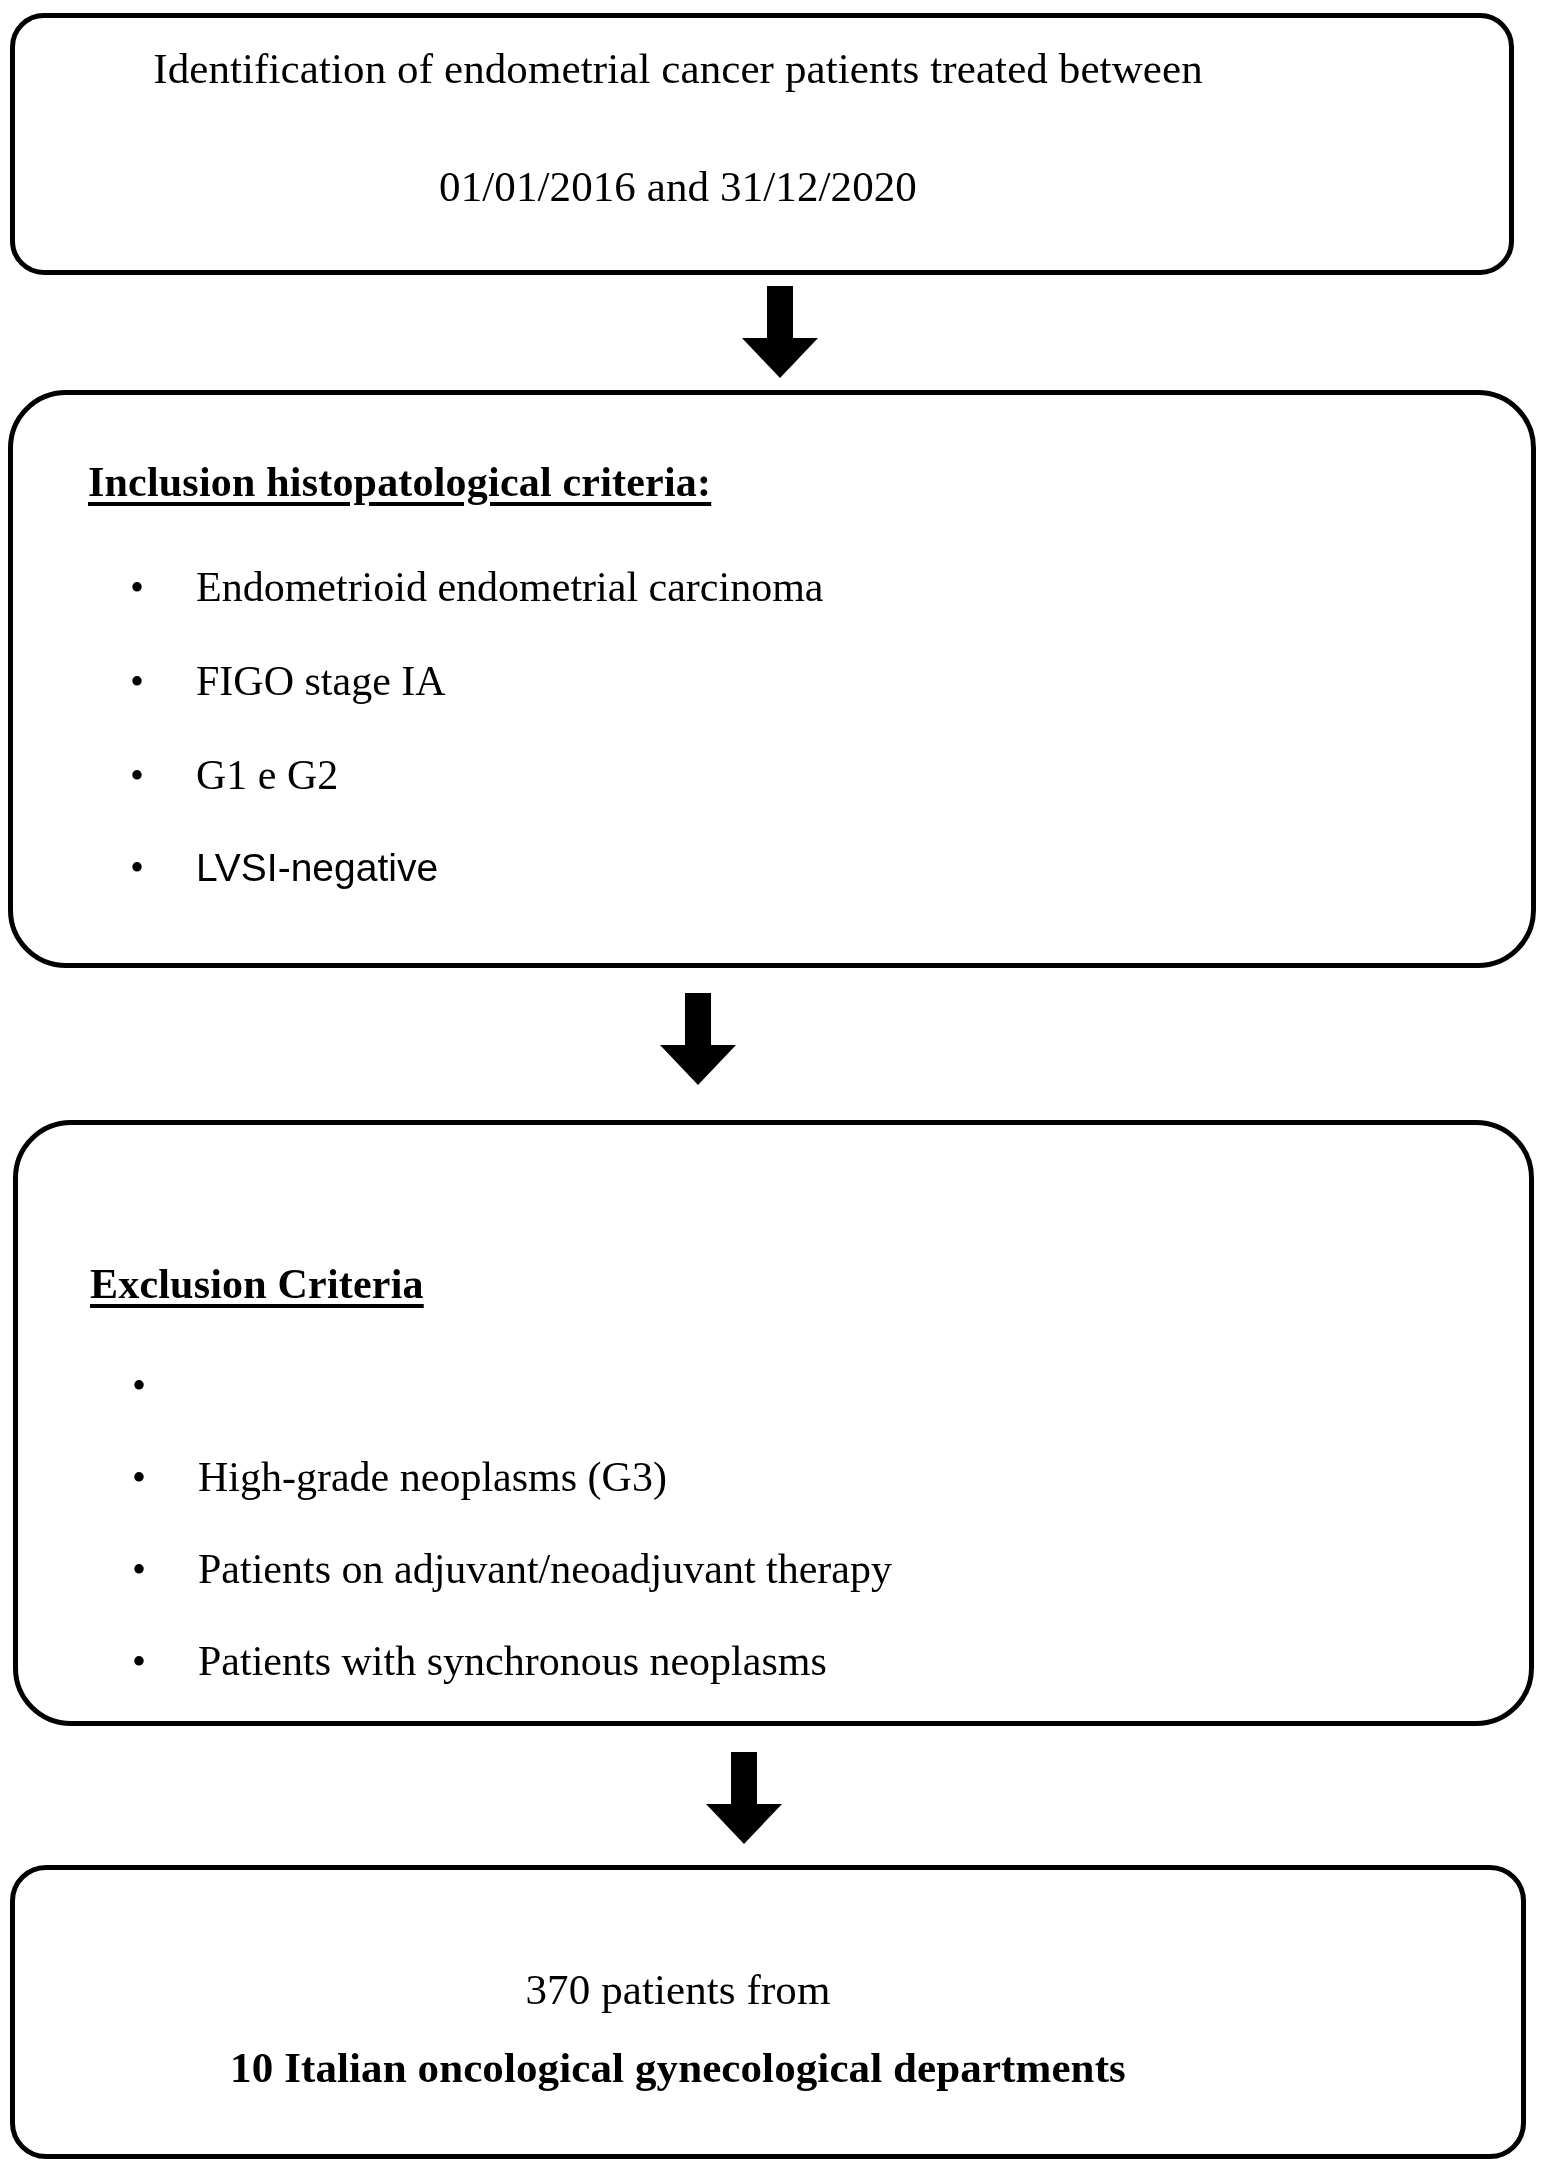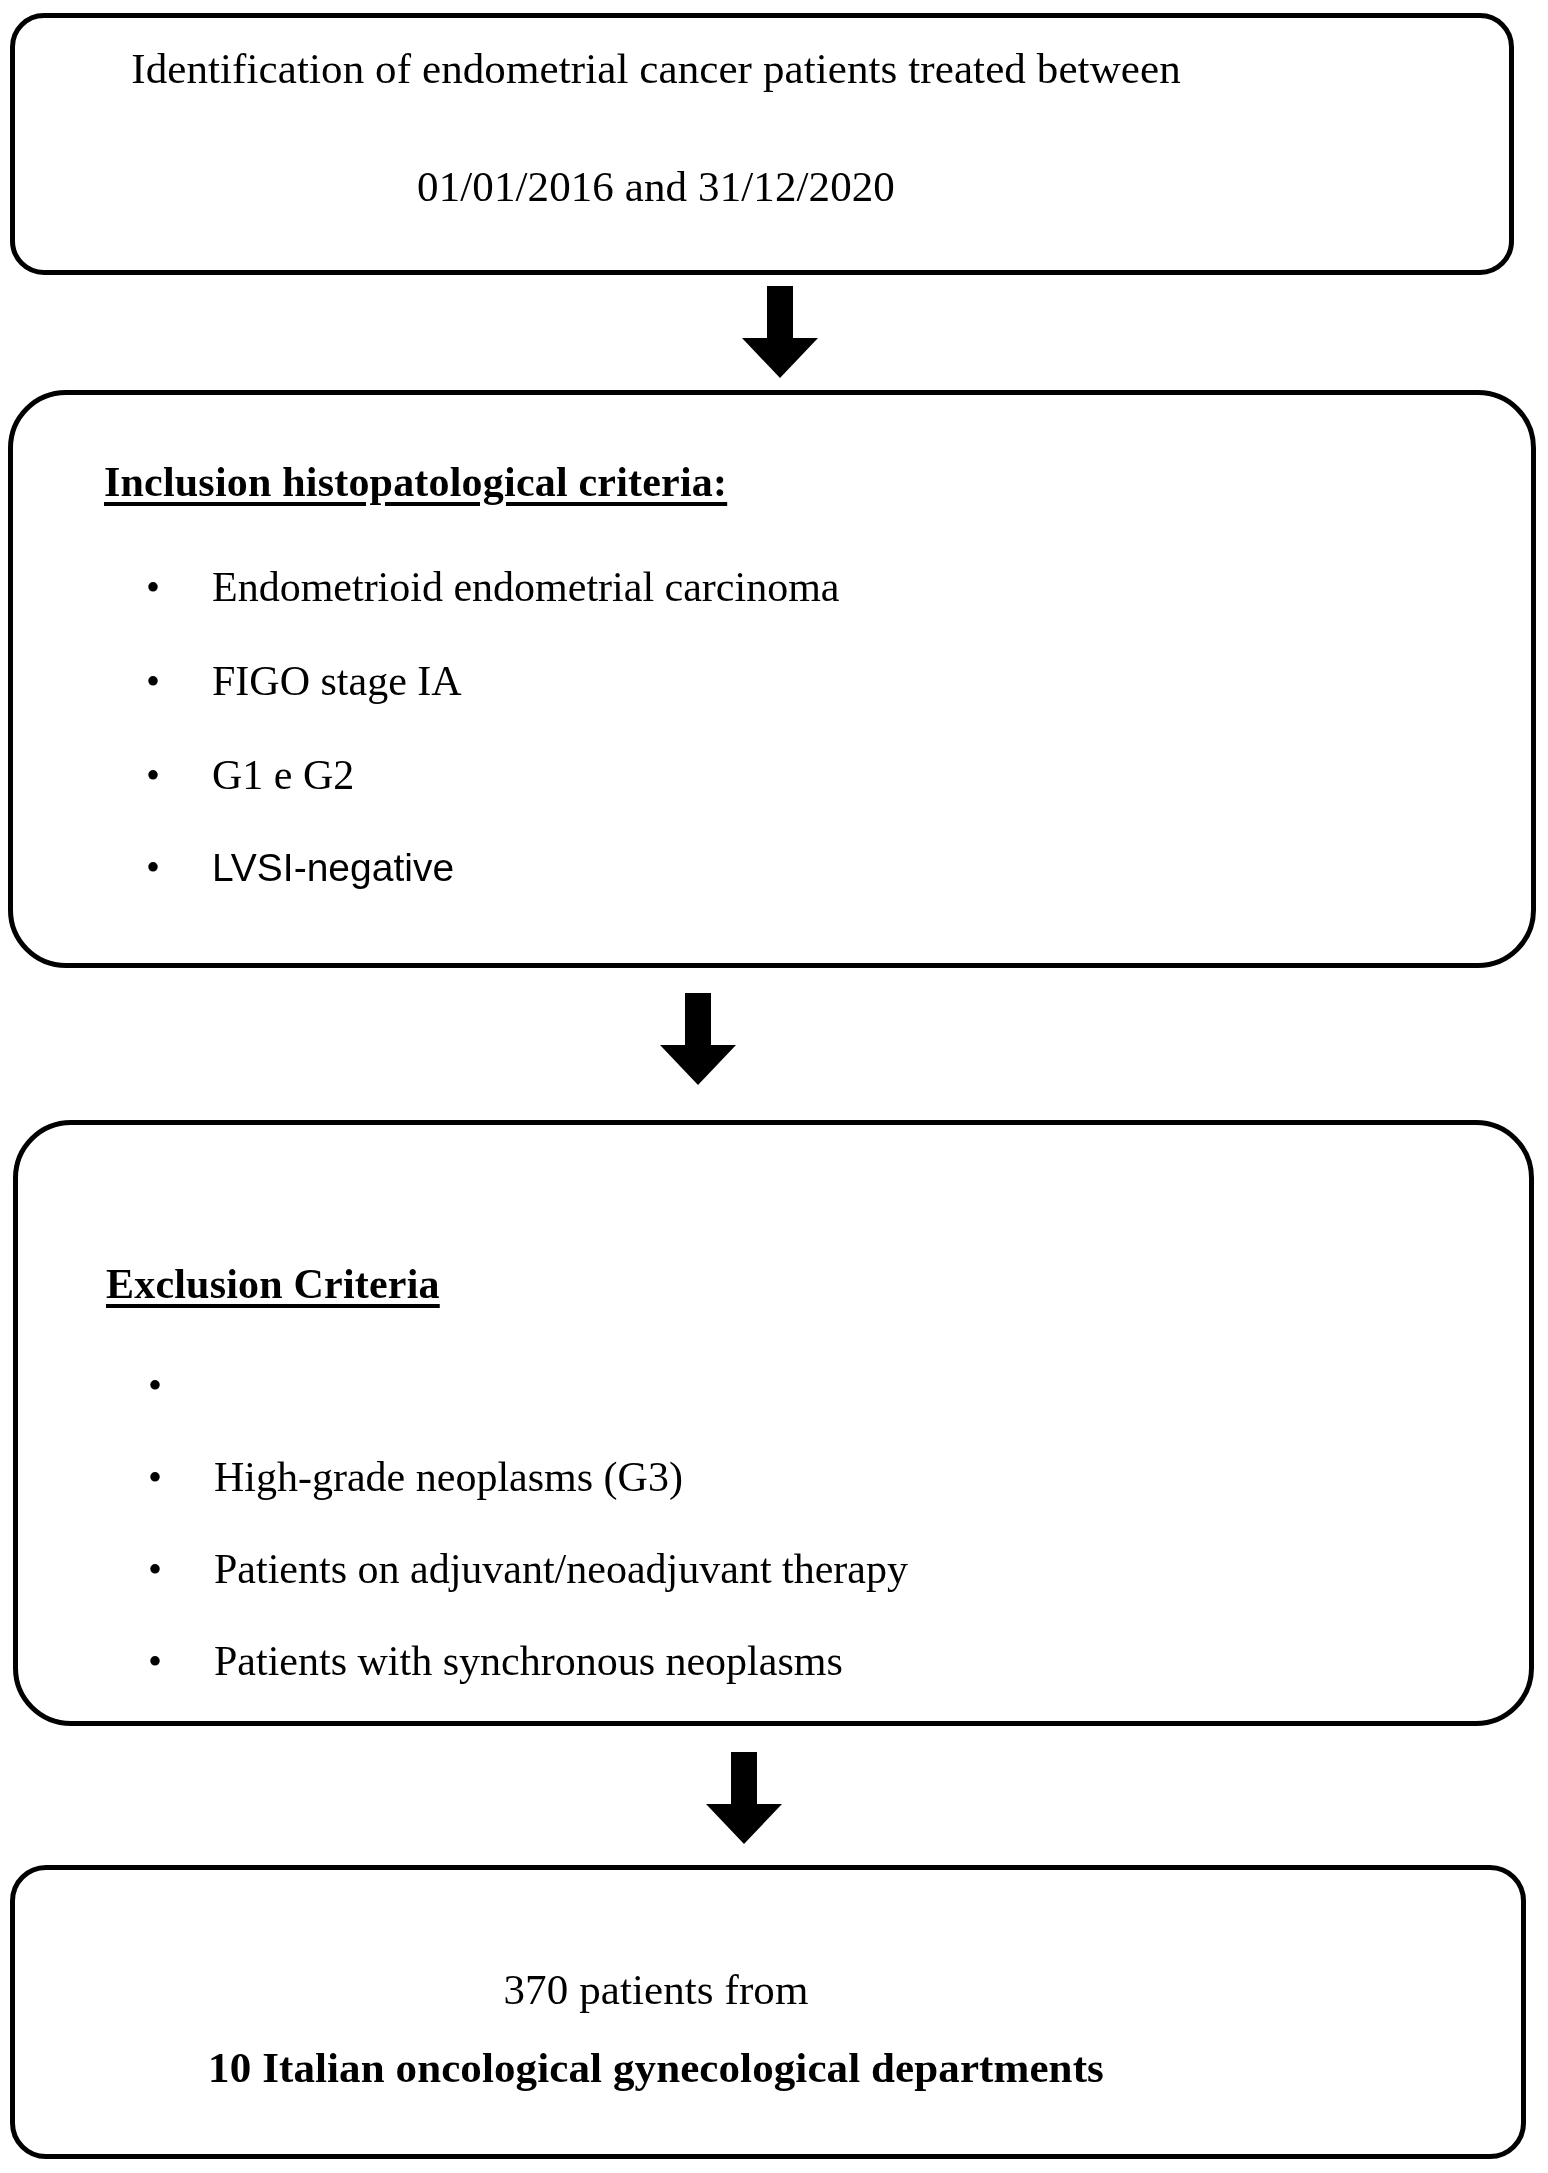--- a/index.html
+++ b/index.html
@@ -15,20 +15,21 @@
     color: #000000;
     overflow: hidden;
   }
 
   .flowchart {
     position: absolute;
     left: 0;
     top: 0;
     width: 1312px;
     height: 2173px;
+    padding-left: 44px;
   }
 
   
   .node {
     position: absolute;
     box-sizing: border-box;
     border: 5px solid #000000;
     background: #ffffff;
   }
 
@@ -87,21 +88,20 @@
     top: 1967px;
   }
   .result-text .line + .line {
     margin-top: 32px;
     font-weight: bold;
   }
 
   
   .criteria {
     position: absolute;
-    margin-left: 16px;
   }
   .criteria-heading {
     font-weight: bold;
     font-size: 42px;
     text-decoration: underline;
     text-underline-offset: 6px;
     letter-spacing: 0.2px;
     white-space: nowrap;
   }
   .bullet-list {

